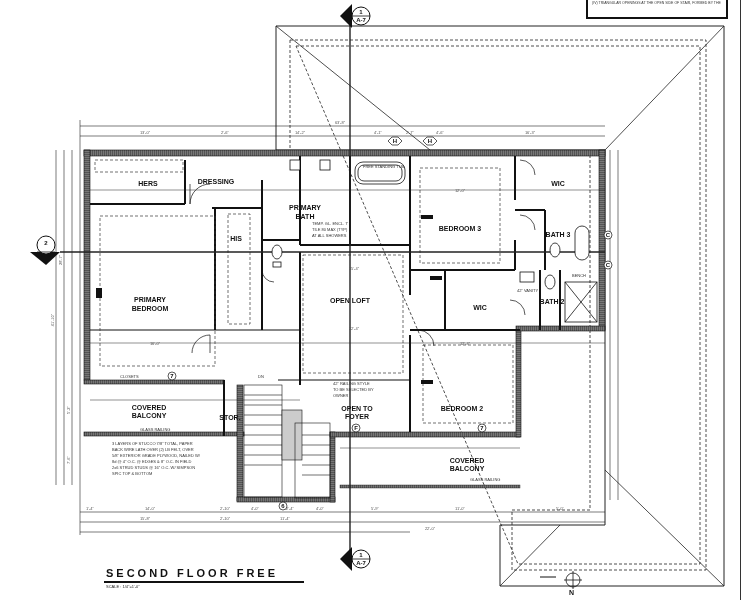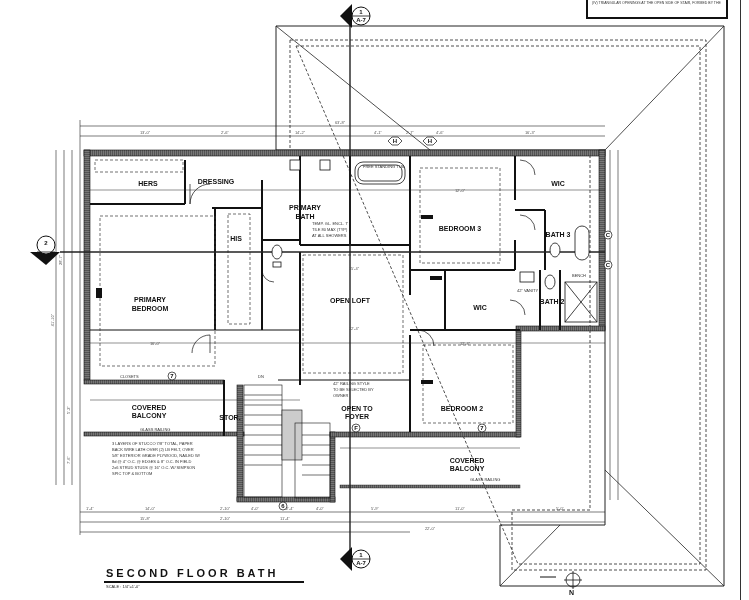--- a/index.html
+++ b/index.html
@@ -299,16 +299,16 @@
   </g>
 
   <g stroke="#111" stroke-width="0.8" fill="none">
     <circle cx="573" cy="580" r="7"></circle>
     <line x1="573" y1="571" x2="573" y2="589"></line>
     <line x1="564" y1="580" x2="582" y2="580"></line>
     <line x1="540" y1="577" x2="556" y2="577" stroke-width="1"></line>
   </g>
 </svg>
 
-<div class="title">SECOND FLOOR BATH</div>
+<div class="title">SECOND FLOOR FREE</div>
 <div class="title-line"></div>
 <div class="scale">SCALE : 1/4"=1'-0"</div>
 <div class="north-label">N</div>
 
 </body></html>

